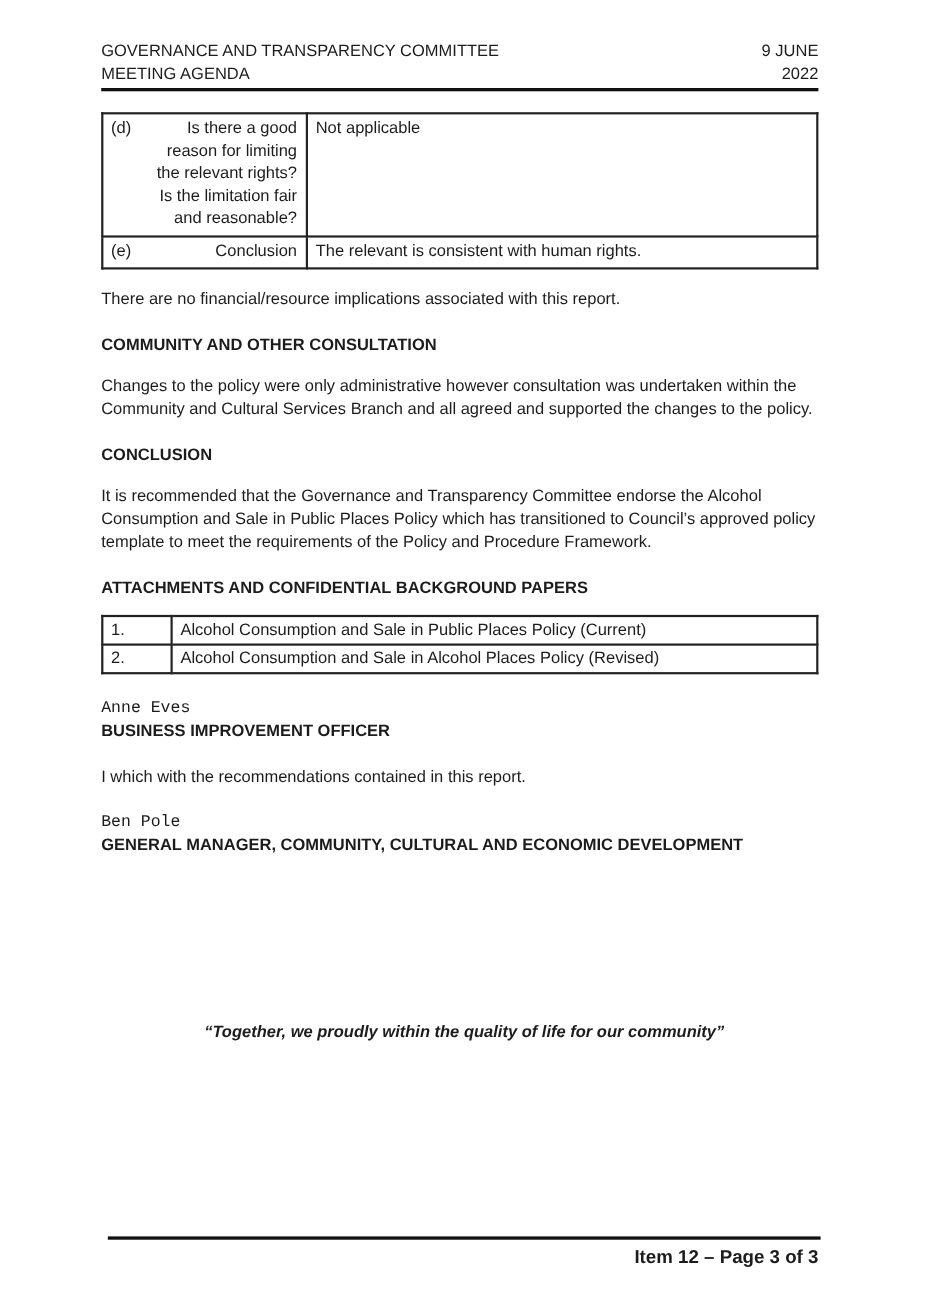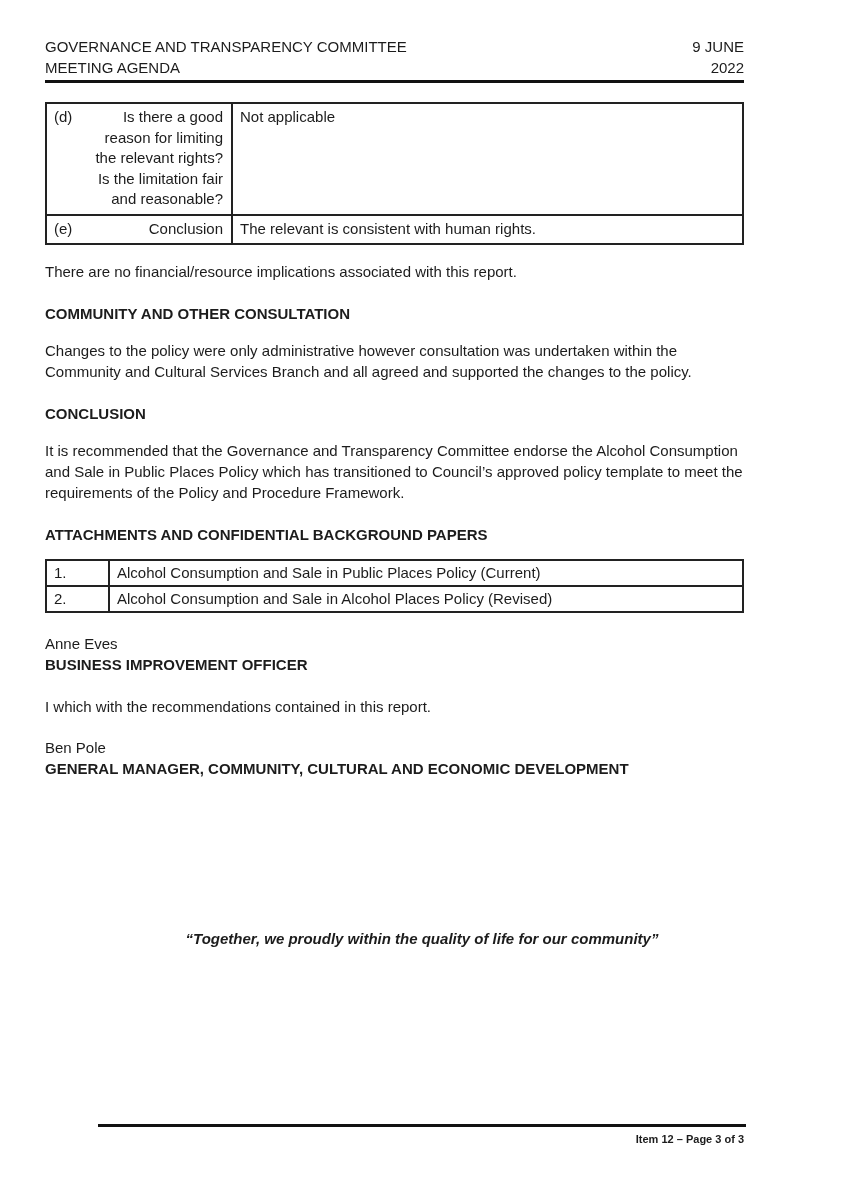--- a/index.html
+++ b/index.html
@@ -10,21 +10,21 @@
     -webkit-font-smoothing: antialiased;
   }
   .page {
     position: relative;
     width: 844px;
     height: 1193px;
     background: #ffffff;
     overflow: hidden;
   }
   .content {
-    padding: 36px 100px 0 45px;
+    padding: 36px 100px 0 92px;
     font-size: 15px;
     line-height: 21px;
   }
 
   
   .doc-header {
     display: flex;
     justify-content: space-between;
     align-items: flex-start;
   }
@@ -56,21 +56,21 @@
     padding: 1px 8px 2px 7px;
     line-height: 21px;
   }
   .att-table td.n { width: 63px; }
 
   
   .h { font-weight: bold; margin-top: 21px; }
   .p { margin-top: 16px; }
 
   .sig { margin-top: 20px; }
-  .sig .name { font-weight: normal; }
+  .sig .name { font-weight: normal; font-family: Liberation Mono, monospace; }
   .sig .title { font-weight: bold; }
 
   
   .quote {
     position: absolute;
     left: 0;
     right: 0;
     top: 930px;
     text-align: center;
     font-size: 15px;
@@ -84,21 +84,21 @@
     left: 98px;
     right: 98px;
     top: 1124px;
     height: 3px;
     background: #111;
   }
   .footer-text {
     position: absolute;
     right: 100px;
     top: 1133px;
-    font-size: 11px;
+    font-size: 17px;
     font-weight: bold;
   }
 </style>
 </head>
 <body>
 
 <div class="page">
   <div class="content">
 
     <div class="doc-header">

